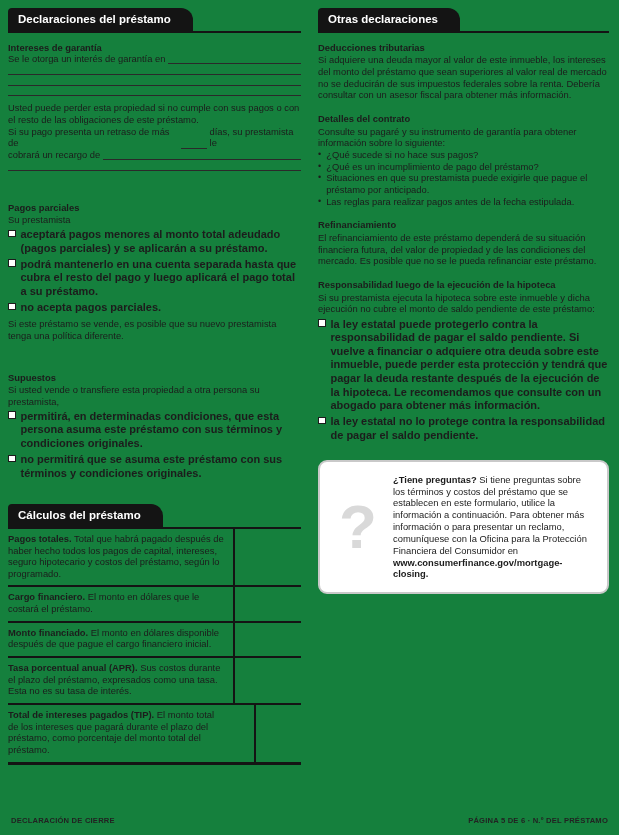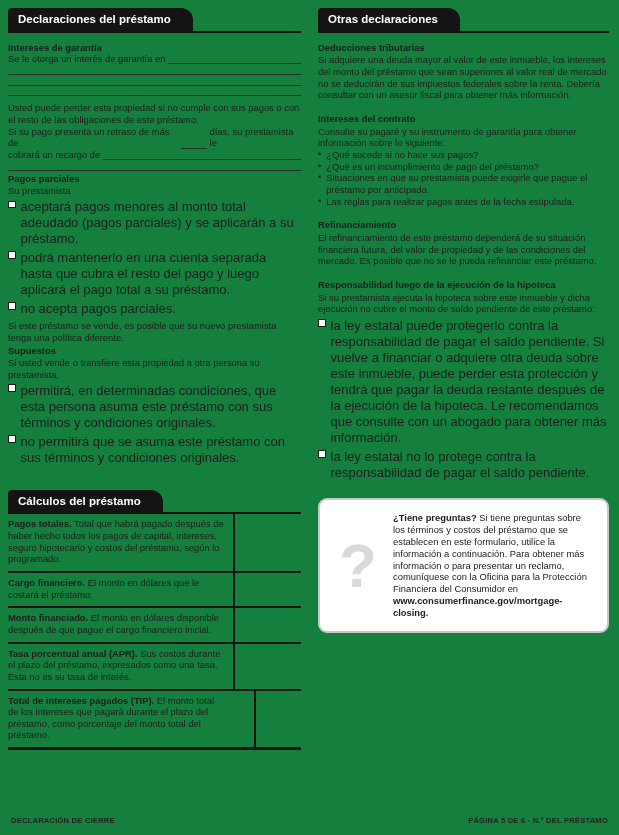--- a/index.html
+++ b/index.html
@@ -23,21 +23,21 @@
 
   .heading { font-weight:bold; font-size:9.4px; line-height:1.25; margin-top:9px; }
   .body, .line { font-size:9.4px; line-height:1.24; }
   .body { margin-top:1px; }
 
   .flexline { display:flex; align-items:flex-end; font-size:9.4px; line-height:1.24; }
   .fill-blank { flex:1; border-bottom:1.3px solid #2a2a2a; margin:0 0 1px 3px; }
   .inline-blank { display:inline-block; border-bottom:1.3px solid #2a2a2a; height:9px; margin:0 3px; }
   .blank-line { height:10.5px; border-bottom:1.3px solid #2a2a2a; }
 
-  .cb-item { display:flex; gap:5px; font-size:13px; line-height:1.24; margin-top:2.5px; }
+  .cb-item { display:flex; gap:5px; font-size:11px; line-height:1.24; margin-top:2.5px;font-weight:bold; }
   .cb { flex:0 0 auto; width:7.5px; height:7.5px; border:1.2px solid #1c1c1c; margin-top:1.5px; background:#fff; }
 
   .bullet-item { display:flex; gap:5px; font-size:9.4px; line-height:1.24; }
   .bullet-glyph { flex:0 0 auto; font-size:9px; line-height:1.3; }
 
   
   .calc-table { border-bottom:3px solid #141414; }
   .calc-row { display:flex; border-bottom:2.5px solid #141414; }
   .calc-row:last-child { border-bottom:none;gap:21px; }
   .calc-desc { width:225px; padding:4px 6px 6px 0; font-size:9.4px; line-height:1.24; }
@@ -48,21 +48,21 @@
   .q-box {
     margin-top:17px; border:2.5px solid #c9c9c9; border-radius:9px; background:#fff;
     display:flex; align-items:center; gap:13px; padding:12px 14px 12px 16px; min-height:122px;
   }
   .q-mark { flex:0 0 44px; font-size:62px; font-weight:bold; color:#d9d9d9; line-height:0.9; text-align:center; }
   .q-text { flex:1; font-size:9.4px; line-height:1.26; }
   .q-text .b { font-weight:bold; }
 
   .footer { position:absolute; bottom:10px; left:11px; right:11px; display:flex; justify-content:space-between; }
   .footer span { font-size:7.6px; font-weight:bold; letter-spacing:0.2px; color:#222; }
-  .mt6{margin-top:6px;} .mt12{margin-top:12px;} .mt14{margin-top:2px;}
+  .mt6{margin-top:6px;} .mt12{margin-top:12px;} .mt14{margin-top:31px;}
 </style>
 </head>
 <body>
 
 <div id="page">
 
   <div class="col" id="col-left">
     <div class="tabline">
       <span class="tab">Declaraciones del préstamo</span>
     </div>
@@ -143,21 +143,21 @@
   </div>
 
   <div class="col" id="col-right">
     <div class="tabline">
       <span class="tab">Otras declaraciones</span>
     </div>
 
     <div class="heading">Deducciones tributarias</div>
     <div class="body">Si adquiere una deuda mayor al valor de este inmueble, los intereses del monto del préstamo que sean superiores al valor real de mercado no se deducirán de sus impuestos federales sobre la renta. Debería consultar con un asesor fiscal para obtener más información.</div>
 
-    <div class="heading mt12">Intereses del contrato</div>
+    <div class="heading mt12">Detalles del contrato</div>
     <div class="body">Consulte su pagaré y su instrumento de garantía para obtener información sobre lo siguiente:</div>
     <div class="bullet-item">
       <span class="bullet-glyph">•</span>
       <span>¿Qué sucede si no hace sus pagos?</span>
     </div>
     <div class="bullet-item">
       <span class="bullet-glyph">•</span>
       <span>¿Qué es un incumplimiento de pago del préstamo?</span>
     </div>
     <div class="bullet-item">

